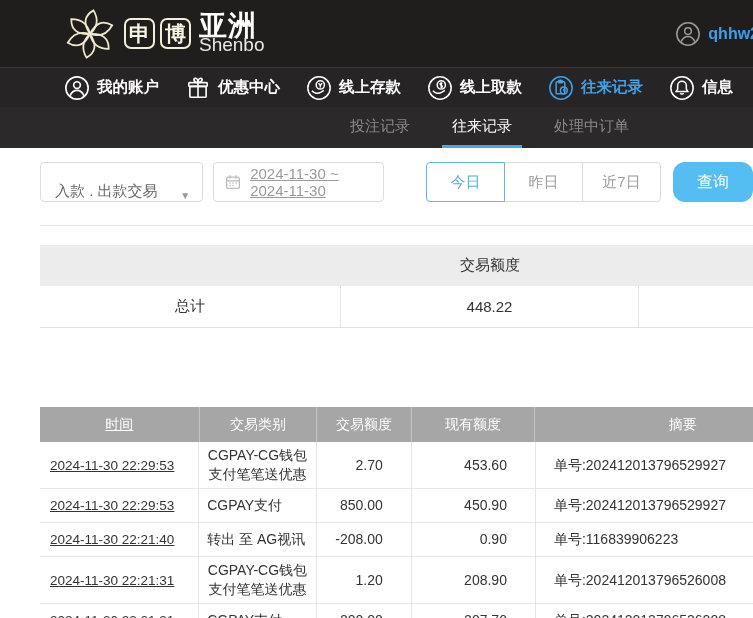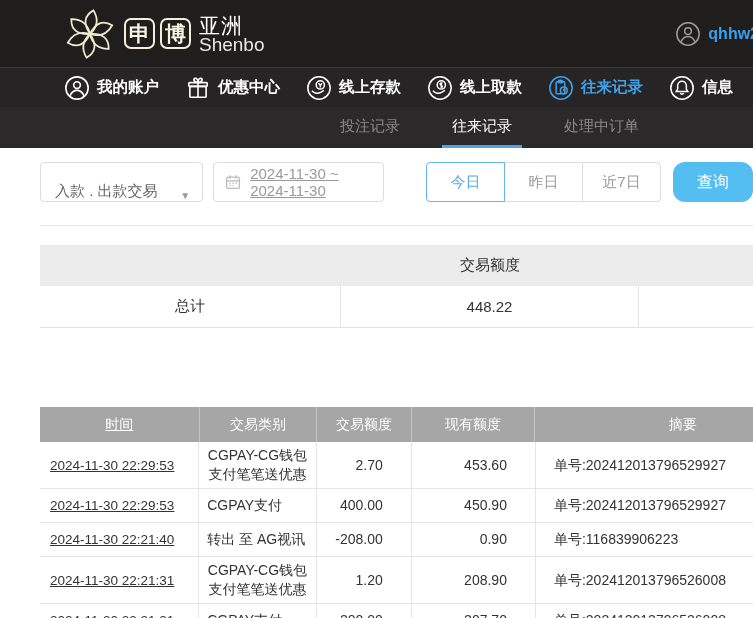--- a/index.html
+++ b/index.html
@@ -11,37 +11,37 @@
   
   .topbar { height:67px; background:#201e1c; display:flex; align-items:center; position:relative; }
   .logo-wrap { display:flex; align-items:center; margin-left:62px; }
   .logo-flower { margin-right:6px; }
   .logo-box {
     width:31px; height:31px; border:2px solid #f2eed8; border-radius:7px;
     color:#f7f4e4; font-size:21px; font-weight:bold; text-align:center; line-height:28px;
     margin-right:5px; background:#201e1c;
   }
   .logo-region { display:flex; flex-direction:column; justify-content:center; margin-left:3px; }
-  .logo-region .cn { color:#fff; font-size:21px; font-weight:normal; line-height:22px; letter-spacing:1px; }
+  .logo-region .cn { color:#fff; font-size:28px; font-weight:bold; line-height:22px; letter-spacing:1px; }
   .logo-region .en { color:#e8e8e8; font-size:19px; line-height:15px; }
   .user-wrap { position:absolute; right:-6px; top:0; height:67px; display:flex; align-items:center; }
   .user-wrap .uicon { color:#9a9a9a; margin-right:7px; display:flex; }
   .user-wrap .uname { color:#3b9ff0; font-size:16px; font-weight:bold; white-space:nowrap; }
   
   .navbar {
     height:40px; background:#262424; border-top:1px solid #3a3836;
     display:flex; align-items:center; padding-left:64px; gap:26px; overflow:hidden;
   }
   .nav-item { display:flex; align-items:center; gap:7px; color:#fff; font-size:15.5px; font-weight:bold; white-space:nowrap; cursor:pointer; flex:none; }
   .nav-item .nicon { display:flex; color:#fff; }
   .nav-item.active { color:#41a0e6; }
   .nav-item.active .nicon { color:#41a0e6; }
   
   .subnav { height:41px; background:#2b2929; display:flex; justify-content:center; align-items:stretch; }
-  .subnav-inner { display:flex; gap:32px; transform:translateX(113px); }
+  .subnav-inner { display:flex; gap:22px; transform:translateX(113px); }
   .subtab { color:#8a8a8a; font-size:15px; display:flex; align-items:center; padding:0 10px; border-bottom:3px solid transparent; cursor:pointer; }
   .subtab.active { color:#fff; border-bottom-color:#4aa6e8; }
   
   .filter-row { padding:10px 0 0 40px; display:flex; align-items:center; height:58px; }
   .select-box {
     width:186px; height:40px; border:1px solid #dcdcdc; border-radius:4px;
     display:flex; align-items:flex-end; padding:0 12px 0 14px; color:#666; font-size:15px; cursor:pointer;
   }
   .select-box .caret { margin-left:auto; color:#999; font-size:10px; }
   .date-box {
@@ -249,21 +249,21 @@
   <div class="drow">
     <div class="c col-time">2024-11-30 22:29:53</div>
     <div class="c col-type">CGPAY-CG钱包支付笔笔送优惠</div>
     <div class="c col-amount">2.70</div>
     <div class="c col-balance">453.60</div>
     <div class="c col-summary">单号:202412013796529927</div>
   </div>
   <div class="drow">
     <div class="c col-time">2024-11-30 22:29:53</div>
     <div class="c col-type">CGPAY支付</div>
-    <div class="c col-amount">400.00</div>
+    <div class="c col-amount">850.00</div>
     <div class="c col-balance">450.90</div>
     <div class="c col-summary">单号:202412013796529927</div>
   </div>
   <div class="drow">
     <div class="c col-time">2024-11-30 22:21:40</div>
     <div class="c col-type">转出 至 AG视讯</div>
     <div class="c col-amount">-208.00</div>
     <div class="c col-balance">0.90</div>
     <div class="c col-summary">单号:116839906223</div>
   </div>

